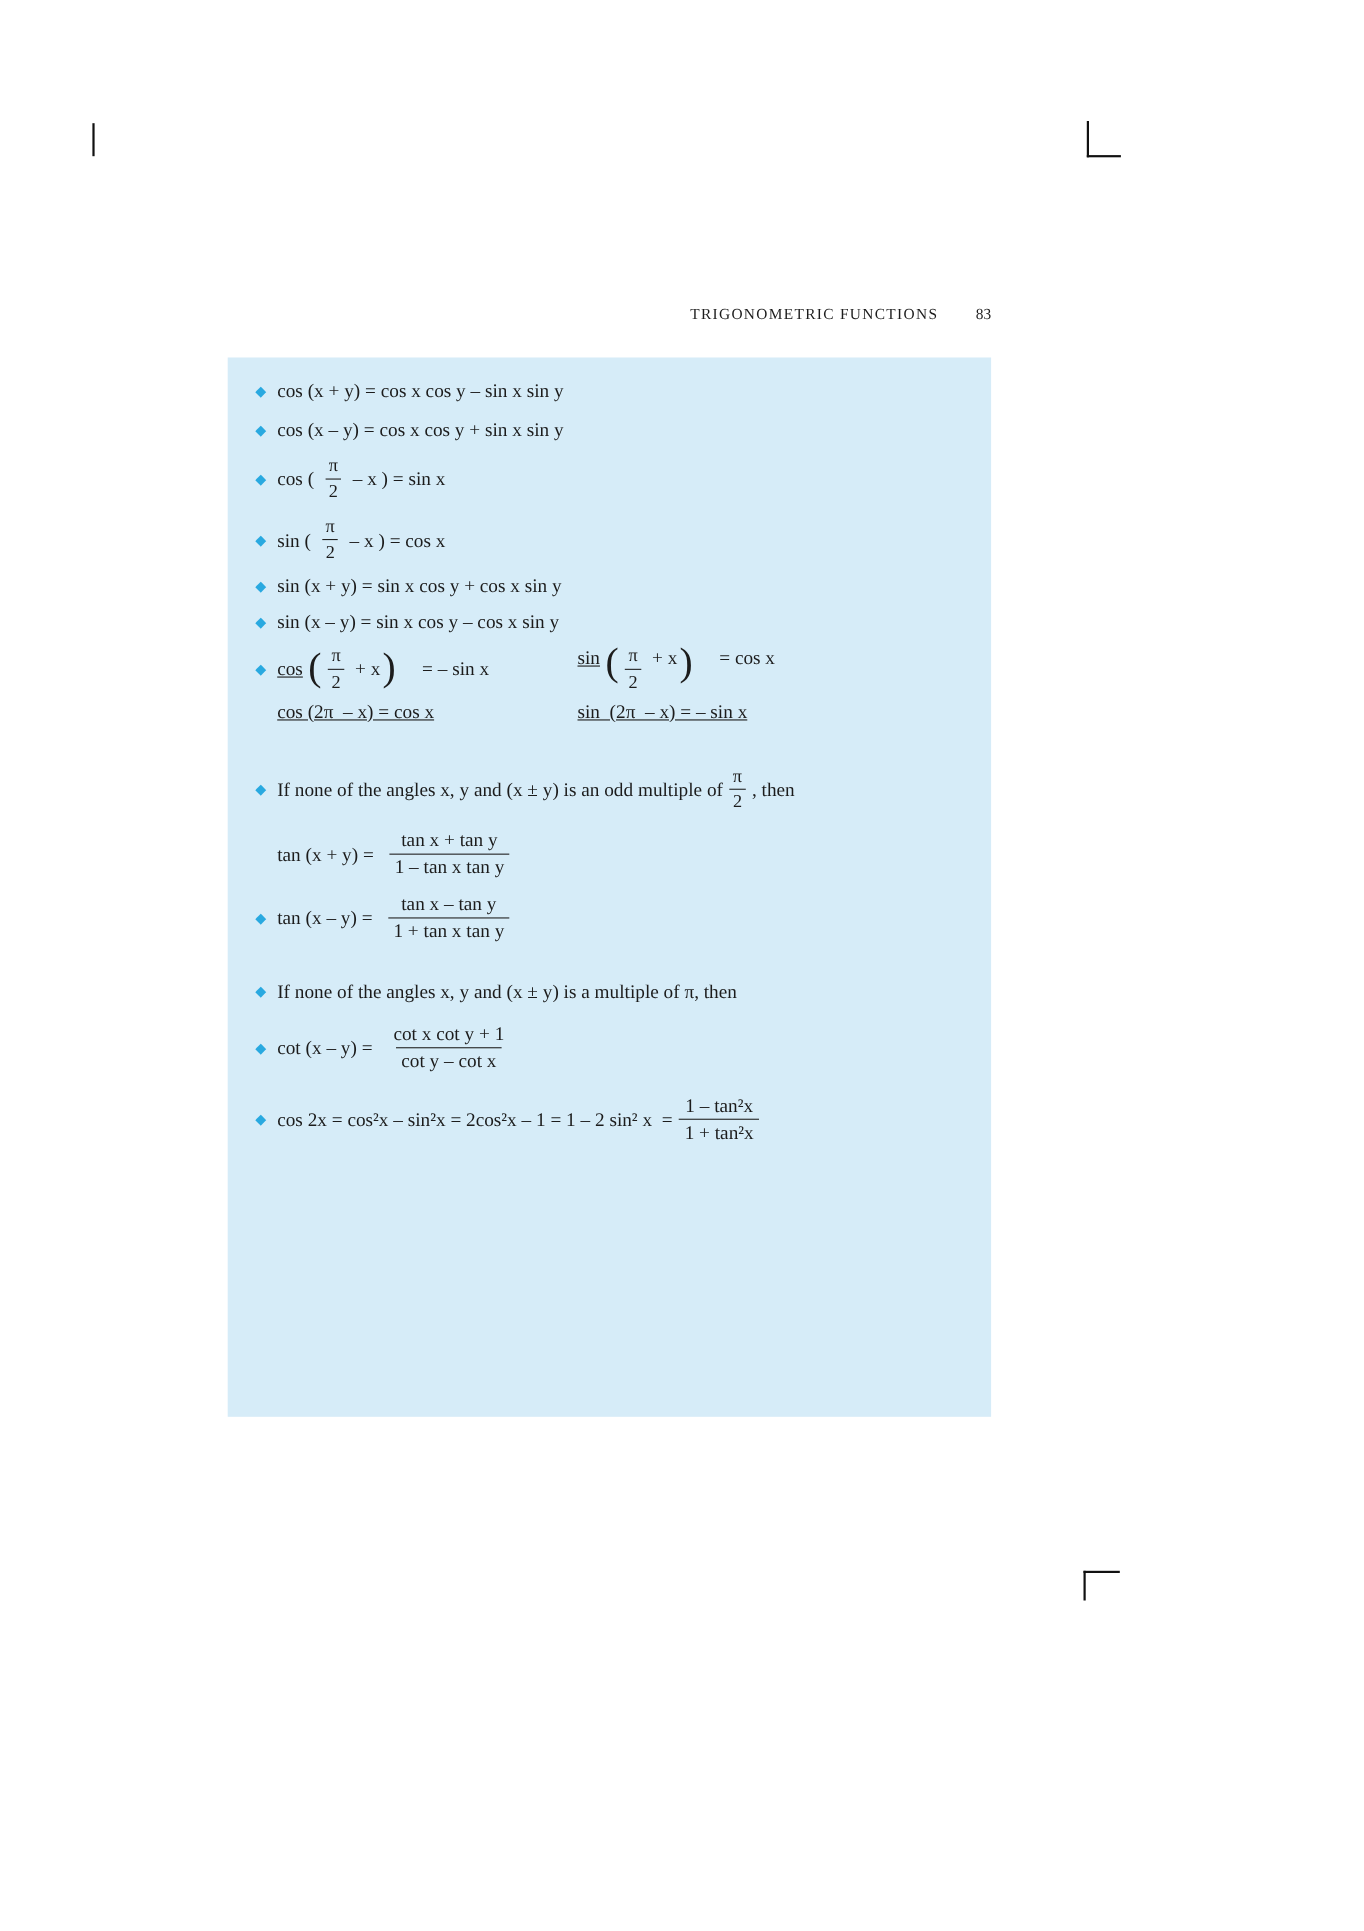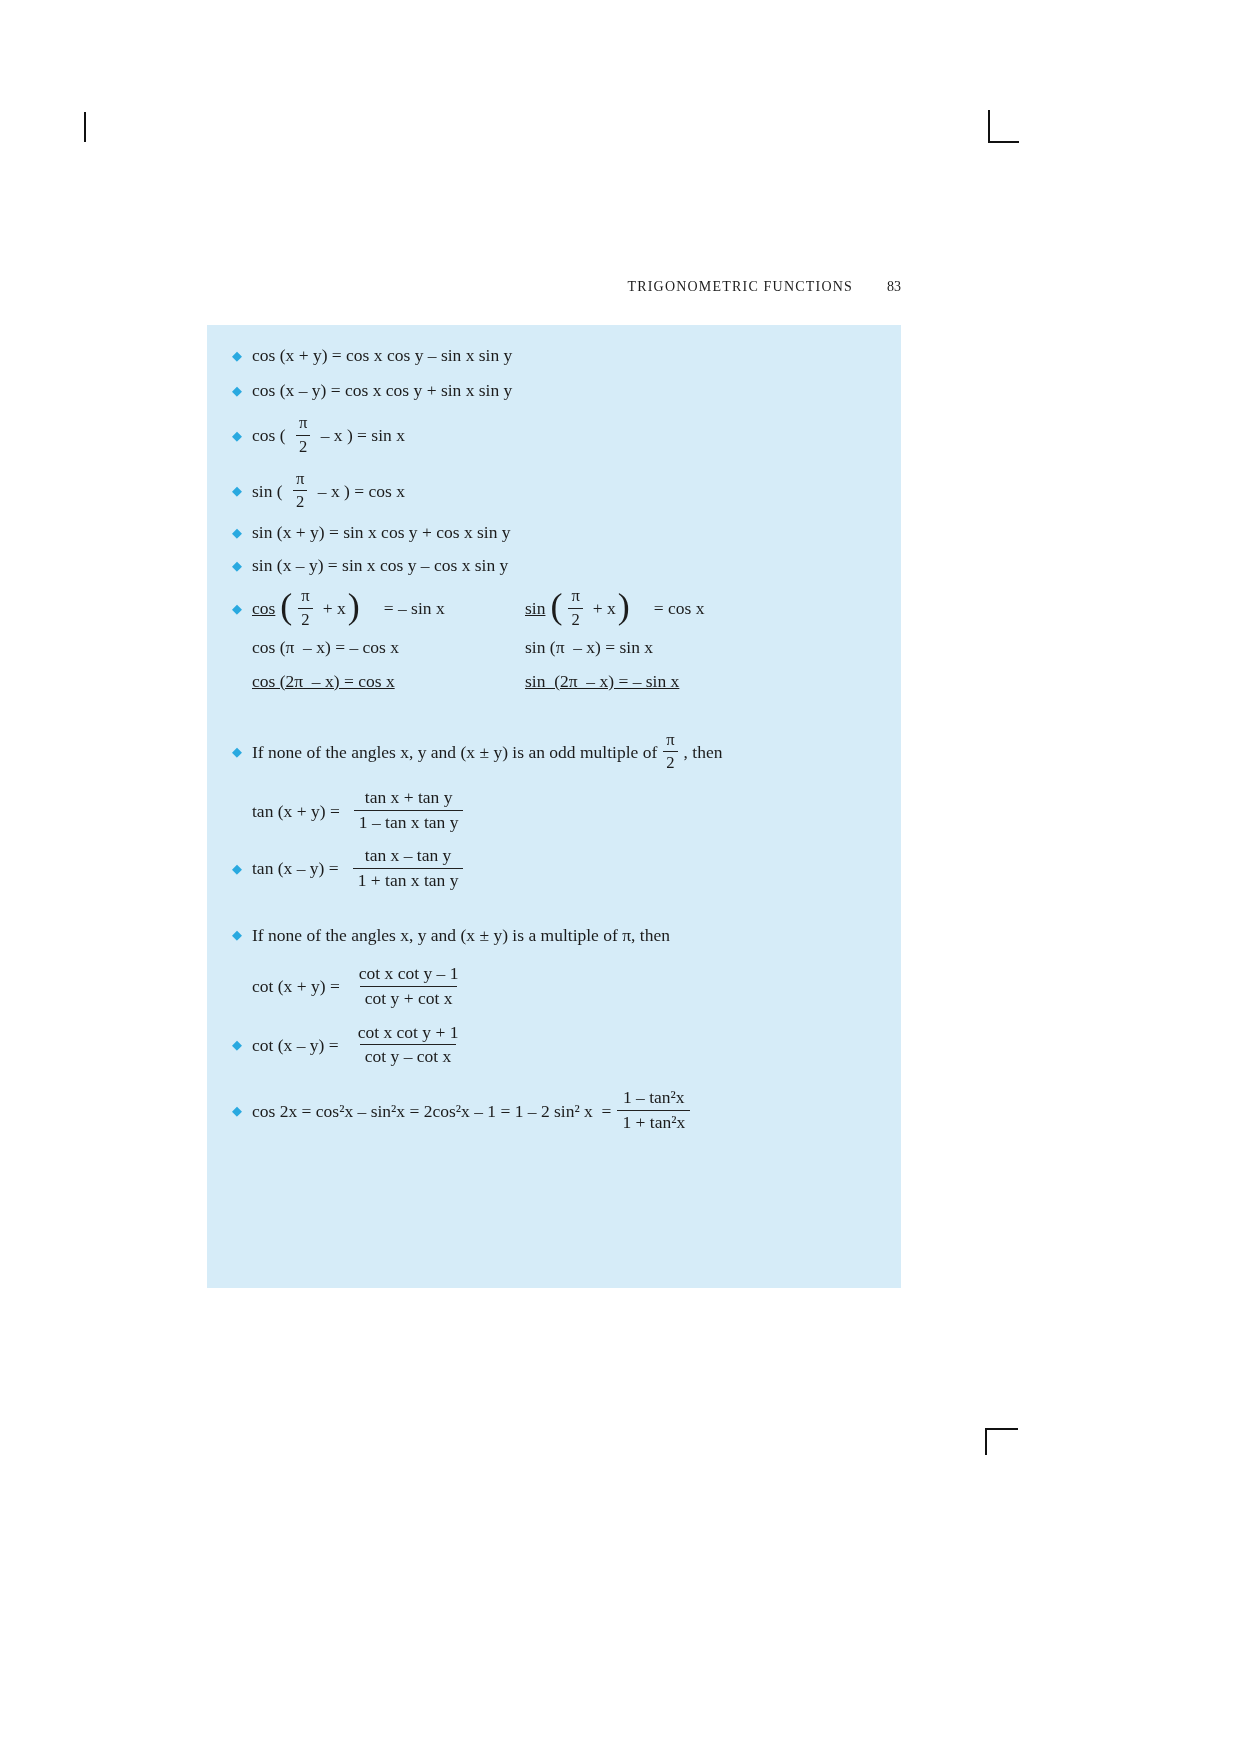--- a/index.html
+++ b/index.html
@@ -63,21 +63,21 @@
   .frac.small .num, .frac.small .den { padding-left: 3px; padding-right: 3px; }
 
   .bigparen {
     font-size: 36px; line-height: 1;
     position: relative; top: -2px;
     font-weight: 400;
   }
 
   
   .col-left { flex: 0 0 273px; display: inline-flex; align-items: center; }
-  .col-right { flex: 1; display: inline-flex; align-items: center; }
+  .col-right { flex: 1; display: inline-flex; }
 
   
   .mb4 { margin-bottom: 4px; }
   .mb7 { margin-bottom: 7px; }
   .mb9 { margin-bottom: 9px; }
   .mb10 { margin-bottom: 10px; }
   .mb11 { margin-bottom: 11px; }
   .mb12 { margin-bottom: 12px; }
   .mb13 { margin-bottom: 13px; }
   .mb16 { margin-bottom: 16px; }
@@ -158,29 +158,20 @@
       <span class="frac small">
           <span class="num">π</span>
           <span class="den">2</span>
         </span>
       <span class="ftext mid">+ x</span>
       <span class="bigparen">)</span>
       <span class="ftext eq">= cos x</span>
     </span>
   </div>
 
-  <div class="row mb10">
-    <span class="bullet" style="color: rgb(41, 169, 224);"></span>
-    <span class="col-left">
-        <span class="ftext">cos (π  – x) = – cos x</span>
-      </span>
-    <span class="col-right">
-        <span class="ftext">sin (π  – x) = sin x</span>
-      </span>
-  </div>
 
 
   <div class="row mb22">
     <span class="bullet" style="color: rgb(41, 169, 224);"></span>
     <span class="col-left">
         <span class="ftext">cos (2π  – x) = cos x</span>
       </span>
     <span class="col-right">
         <span class="ftext">sin  (2π  – x) = – sin x</span>
       </span>
@@ -212,28 +203,20 @@
         <span class="num">tan x – tan y</span>
         <span class="den">1 + tan x tan y</span>
       </span>
   </div>
 
   <div class="row mb16">
     <span class="bullet" style="color: rgb(41, 169, 224);">◆</span>
     <span class="ftext">If none of the angles x, y and (x ± y) is a multiple of π, then</span>
   </div>
 
-  <div class="row mb12">
-    <span class="bullet" style="color: rgb(41, 169, 224);"></span>
-    <span class="ftext lhs">cot (x + y) =</span>
-    <span class="frac">
-        <span class="num">cot x cot y – 1</span>
-        <span class="den">cot y + cot x</span>
-      </span>
-  </div>
 
   <div class="row mb19">
     <span class="bullet" style="color: rgb(41, 169, 224);">◆</span>
     <span class="ftext lhs">cot (x – y) =</span>
     <span class="frac">
         <span class="num">cot x cot  y + 1</span>
         <span class="den">cot  y  – cot x</span>
       </span>
   </div>
 

